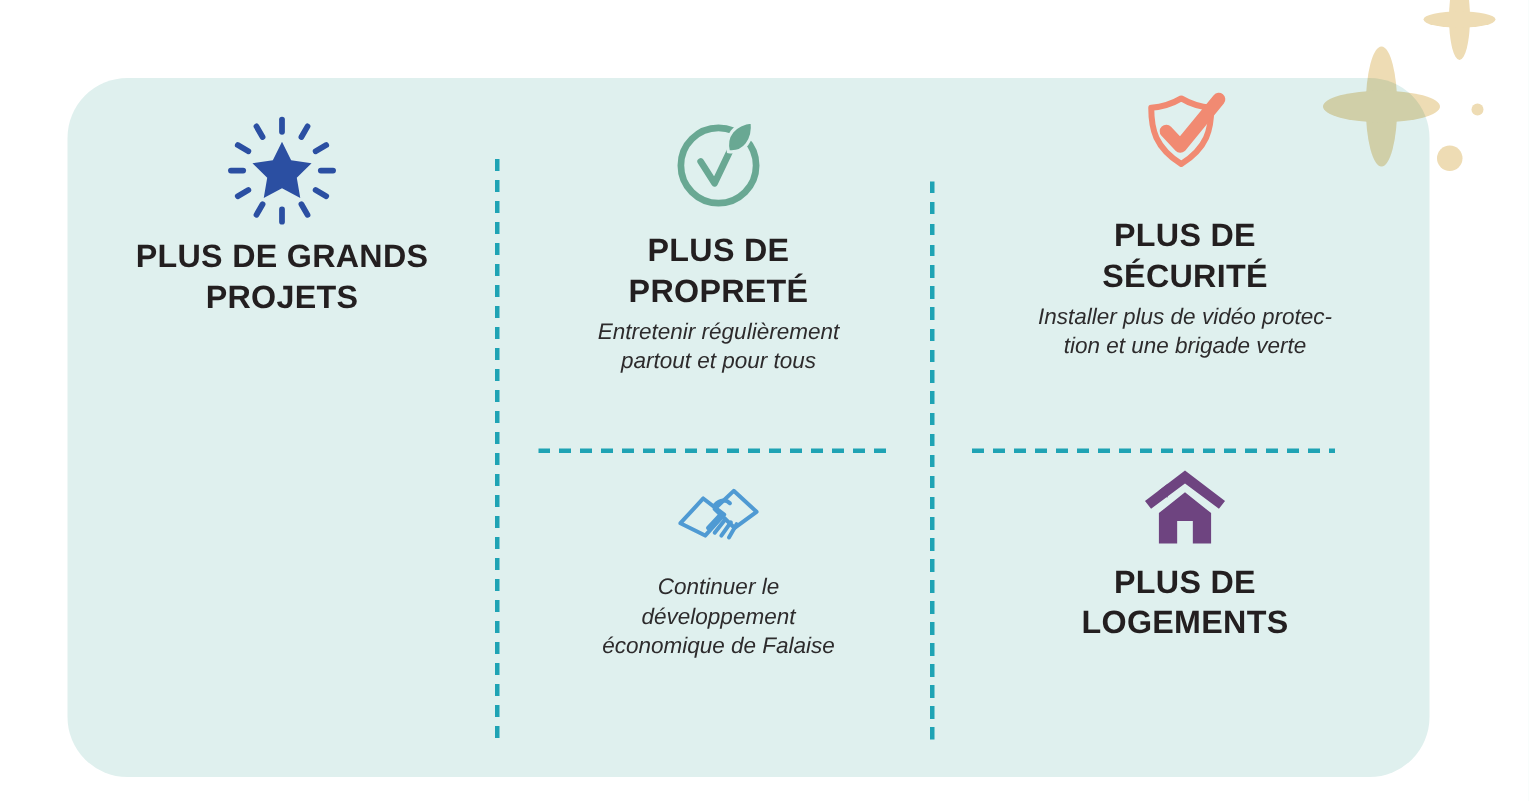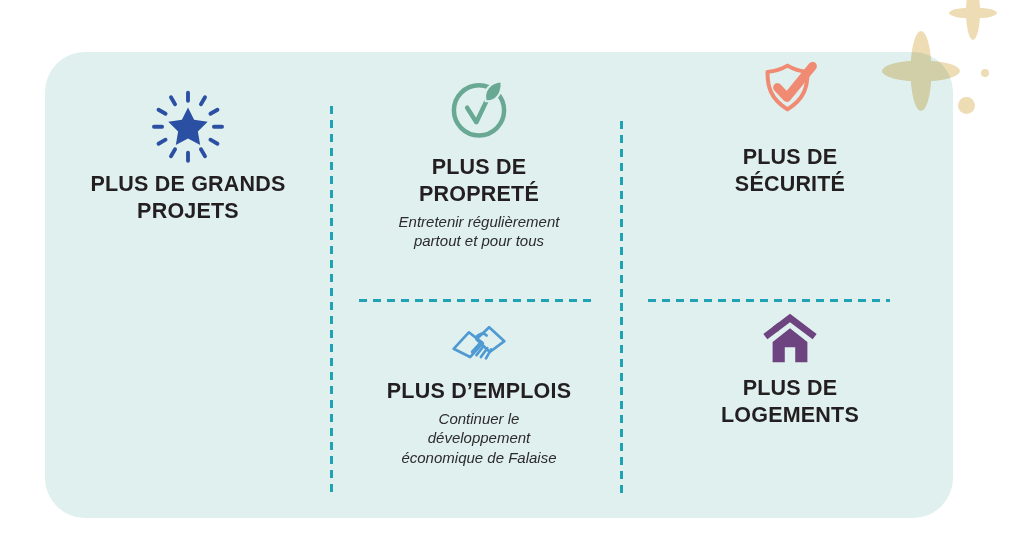--- a/index.html
+++ b/index.html
@@ -15,21 +15,21 @@
         background:var(--card-bg);border-radius:40px;}
   .vdash{position:absolute;width:3px;
         background:repeating-linear-gradient(to bottom,var(--divider) 0 8px,transparent 8px 14px);}
   .hdash{position:absolute;height:3px;
         background:repeating-linear-gradient(to right,var(--divider) 0 8px,transparent 8px 14px);}
   .vdash-1{left:330px;top:106px;height:392px;}
   .vdash-2{left:620px;top:121px;height:372px;}
   .hdash-1{left:359px;top:299px;width:232px;}
   .hdash-2{left:648px;top:299px;width:242px;}
   .section{position:absolute;display:flex;flex-direction:column;align-items:center;text-align:center;}
-  .sec-projets{left:50px;top:89px;width:276px;}
+  .sec-projets{left:50px;top:76px;width:276px;}
   .sec-proprete{left:345px;top:76px;width:268px;}
   .sec-securite{left:633px;top:60px;width:314px;}
   .sec-emplois{left:345px;top:314px;width:268px;}
   .sec-logements{left:633px;top:311px;width:314px;}
   .title{font-weight:700;font-size:21.5px;line-height:1.25;letter-spacing:.2px;
          color:var(--heading);white-space:pre-line;margin:0;}
   .body-text{font-style:italic;font-size:15px;line-height:1.3;color:var(--body-text);
          white-space:pre-line;margin:4px 0 0 0;}
   .sec-projets .body-text{line-height:1.45;margin-top:8px;}
   .icon{display:block;}
@@ -91,35 +91,36 @@
 partout et pour tous</p>
   </div>
 
   <div class="section sec-securite">
     <svg class="icon icon-shield" width="66" height="60" viewBox="0 0 52 48" aria-hidden="true">
       <path d="M8 9.5 C14 9 19 7.5 24 4.5 C29 7.5 34 9 40 9.5 C40 21 38 30.5 24 39.5 C10 30.5 8 21 8 9.5 Z" fill="none" stroke="currentColor" stroke-width="3.2" stroke-linejoin="round"></path>
       <path d="M16 22 L23.5 30 L44 5" fill="none" stroke="currentColor" stroke-width="7" stroke-linecap="round" stroke-linejoin="round"></path>
     </svg>
     <h2 class="title">PLUS DE
 SÉCURITÉ</h2>
+    <p class="body-text">Installer plus de vidéo protec-
+tion et une brigade verte</p>
   </div>
 
   <div class="section sec-emplois">
     <svg class="icon icon-hand" width="66" height="62" viewBox="0 0 52 48" aria-hidden="true">
       <g fill="none" stroke="currentColor" stroke-width="2.1" stroke-linecap="round" stroke-linejoin="round">
         <path d="M6 27 L18 14 L29 22.5 L19 33.5 Z"></path>
         <path d="M46 21 L34 10 L24 19.5 L34.5 29.5 Z"></path>
         <path d="M24 17.5 C27 14.5 30 14.5 32 16.5"></path>
         <path d="M26.5 23 L20.5 29.5"></path>
         <path d="M29.5 25 L24 32"></path>
         <path d="M32.5 26.5 L27.5 33.5"></path>
         <path d="M35.5 27.5 L31.5 34.5"></path>
       </g>
     </svg>
-    <h2 class="title">PLUS D’EMPLOIS</h2>
     <p class="body-text">Continuer le
 développement
 économique de Falaise</p>
   </div>
 
   <div class="section sec-logements">
     <svg class="icon icon-house" width="58" height="54" viewBox="0 0 50 46" aria-hidden="true">
       <path fill="currentColor" d="M25 2 L48 19.5 L44.5 24 L25 9.5 L5.5 24 L2 19.5 Z"></path>
       <path fill="currentColor" d="M10 13.5 L15 9.7 L15 17.5 L10 16 Z"></path>
       <path fill="currentColor" d="M10 26.5 L25 14.5 L40 26.5 L40 44 L29.5 44 L29.5 31 L20.5 31 L20.5 44 L10 44 Z"></path>

